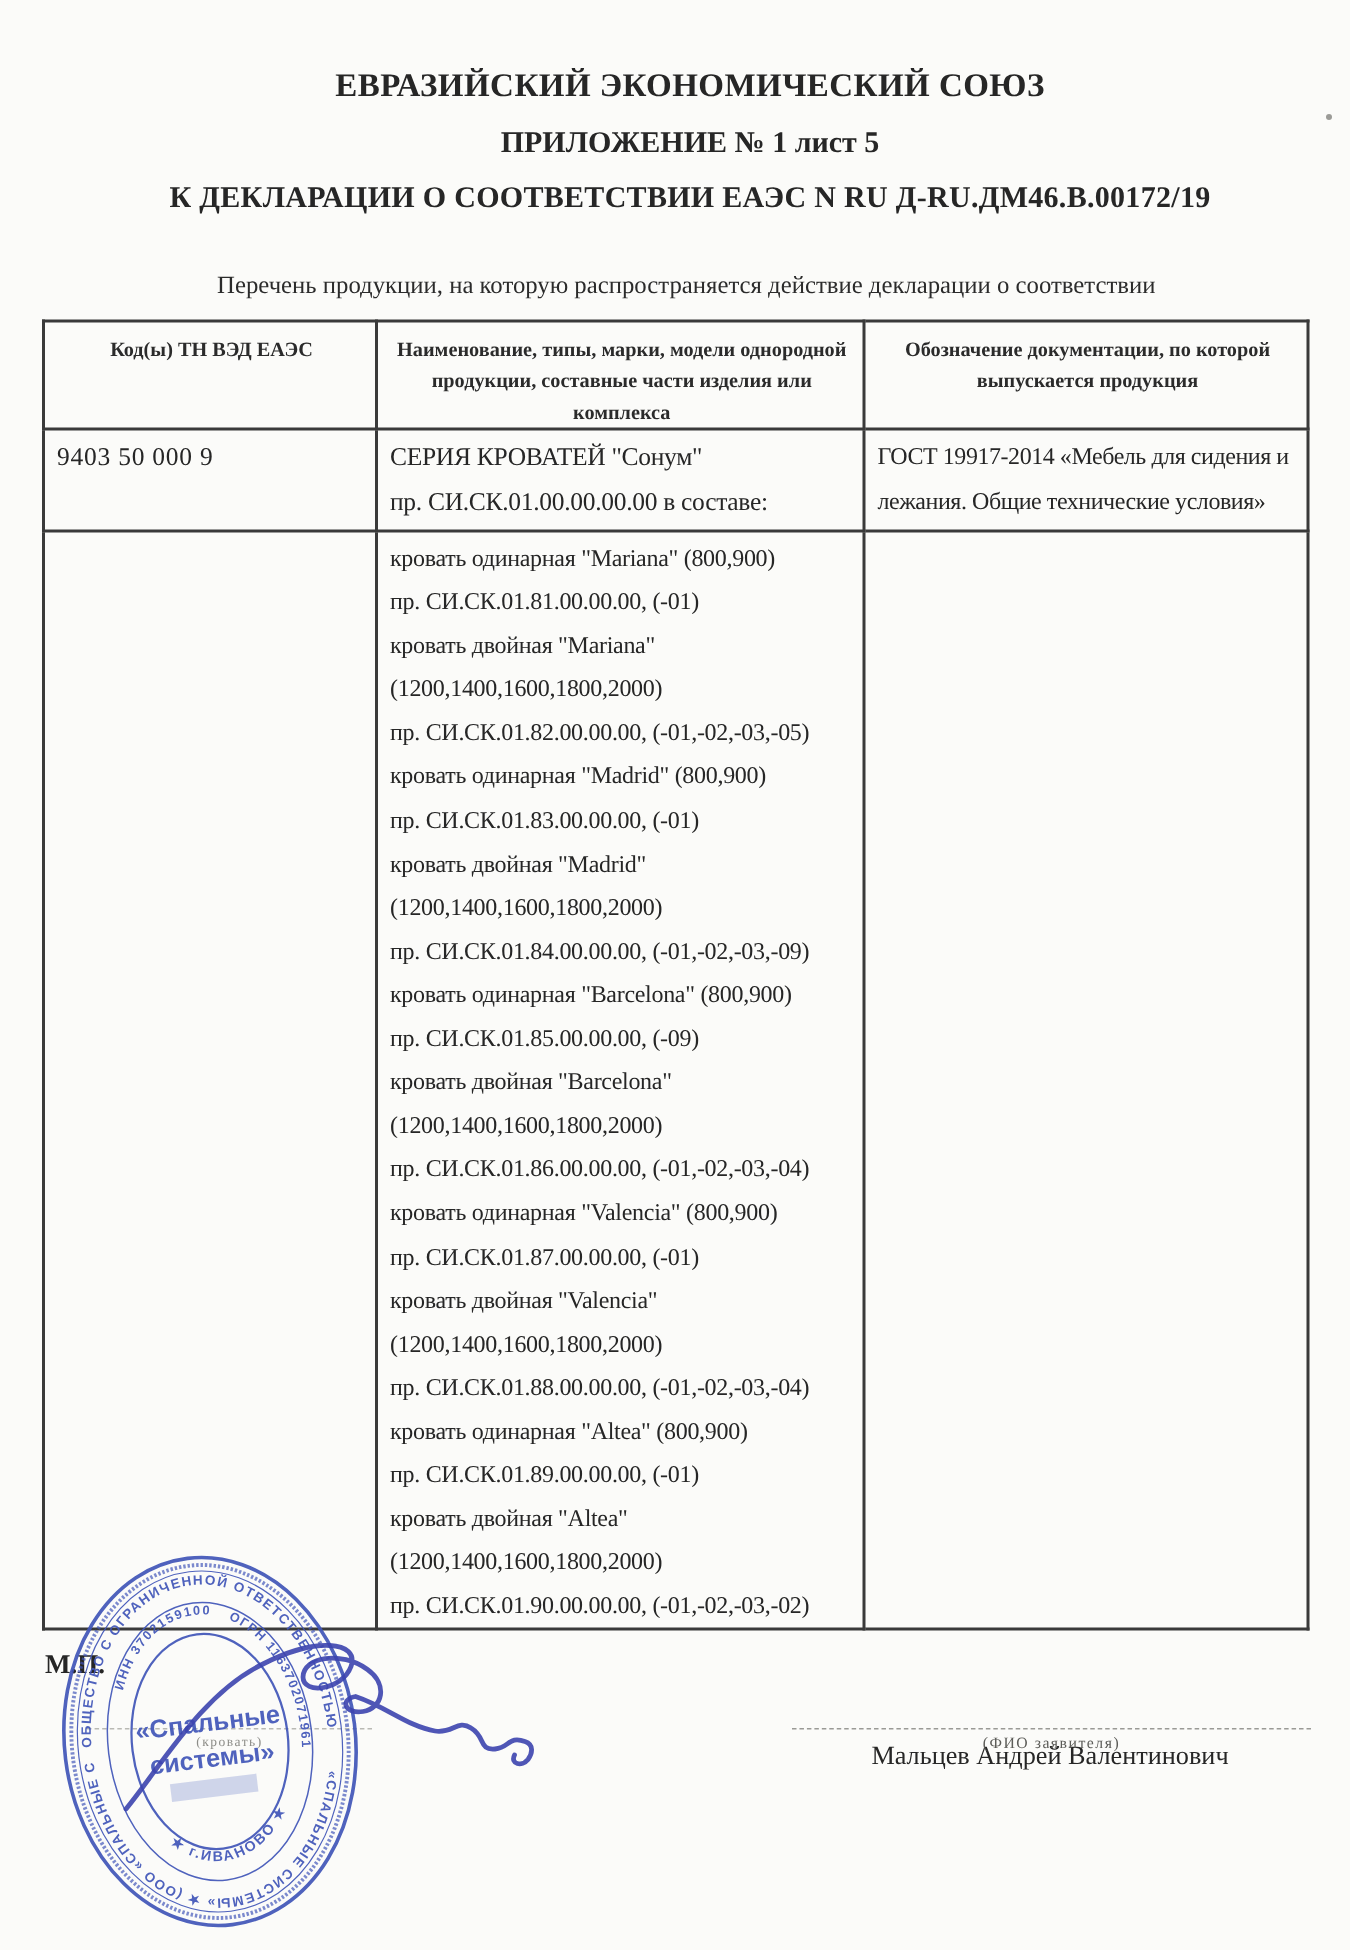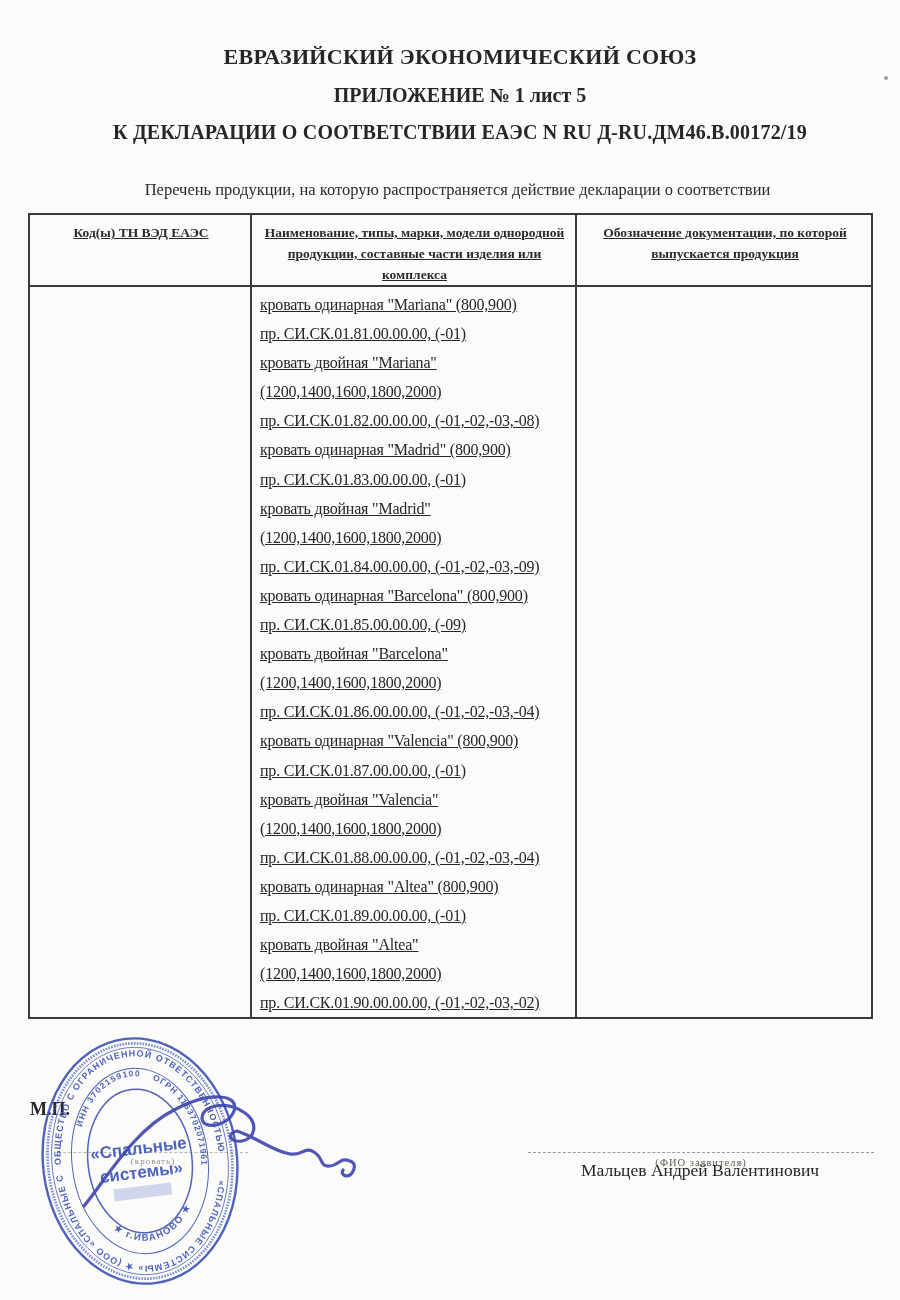--- a/index.html
+++ b/index.html
@@ -15,21 +15,21 @@
   .t1{font-size:22px;font-weight:bold;letter-spacing:.3px;margin-bottom:14px;}
   .t2{font-size:20px;font-weight:bold;margin-bottom:14px;}
   .t3{font-size:20px;font-weight:bold;letter-spacing:.2px;}
   .subtitle{
     position:absolute;left:0;top:160px;width:915px;text-align:center;
     font-size:16.5px;color:#2b2b2b;
   }
   
   table.doc-table{
     position:absolute;left:28px;top:193px;width:843px;
-    border-collapse:collapse;table-layout:fixed;text-decoration:underline;
+    border-collapse:collapse;table-layout:fixed;
   }
   .doc-table th,.doc-table td{
     border:2px solid #3a3a3a;vertical-align:top;
     padding:3px 6px 0 8px;overflow:hidden;
   }
   .doc-table th{
     font-size:13.5px;font-weight:bold;text-align:center;
     line-height:21px;padding-top:7px;height:62px;color:#2b2b2b;
   }
   tr.row-first td{height:63px;font-size:17px;line-height:30px;}
@@ -71,28 +71,39 @@
         <col style="width:296px">
     </colgroup>
     <thead>
       <tr>
         <th>Код(ы) ТН ВЭД ЕАЭС</th>
         <th>Наименование, типы, марки, модели однородной продукции, составные части изделия или комплекса</th>
         <th>Обозначение документации, по которой выпускается продукция</th>
       </tr>
     </thead>
     <tbody>
+      <tr class="row-first">
+        <td class="code-cell">9403 50 000 9</td>
+        <td>
+            <div class="tline">СЕРИЯ КРОВАТЕЙ "Сонум"</div>
+            <div class="tline">пр. СИ.СК.01.00.00.00.00 в составе:</div>
+          </td>
+        <td class="doc-cell">
+            <div class="tline">ГОСТ 19917-2014 «Мебель для сидения и</div>
+            <div class="tline">лежания. Общие технические условия»</div>
+          </td>
+      </tr>
       <tr class="row-list">
         <td class="code-cell"></td>
         <td>
             <div class="tline">кровать одинарная "Mariana" (800,900)</div>
             <div class="tline">пр. СИ.СК.01.81.00.00.00, (-01)</div>
             <div class="tline">кровать двойная "Mariana"</div>
             <div class="tline">(1200,1400,1600,1800,2000)</div>
-            <div class="tline">пр. СИ.СК.01.82.00.00.00, (-01,-02,-03,-08)</div>
+            <div class="tline">пр. СИ.СК.01.82.00.00.00, (-01,-02,-03,-05)</div>
             <div class="tline">кровать одинарная "Madrid" (800,900)</div>
             <div class="tline">пр. СИ.СК.01.83.00.00.00, (-01)</div>
             <div class="tline">кровать двойная "Madrid"</div>
             <div class="tline">(1200,1400,1600,1800,2000)</div>
             <div class="tline">пр. СИ.СК.01.84.00.00.00, (-01,-02,-03,-09)</div>
             <div class="tline">кровать одинарная "Barcelona" (800,900)</div>
             <div class="tline">пр. СИ.СК.01.85.00.00.00, (-09)</div>
             <div class="tline">кровать двойная "Barcelona"</div>
             <div class="tline">(1200,1400,1600,1800,2000)</div>
             <div class="tline">пр. СИ.СК.01.86.00.00.00, (-01,-02,-03,-04)</div>

